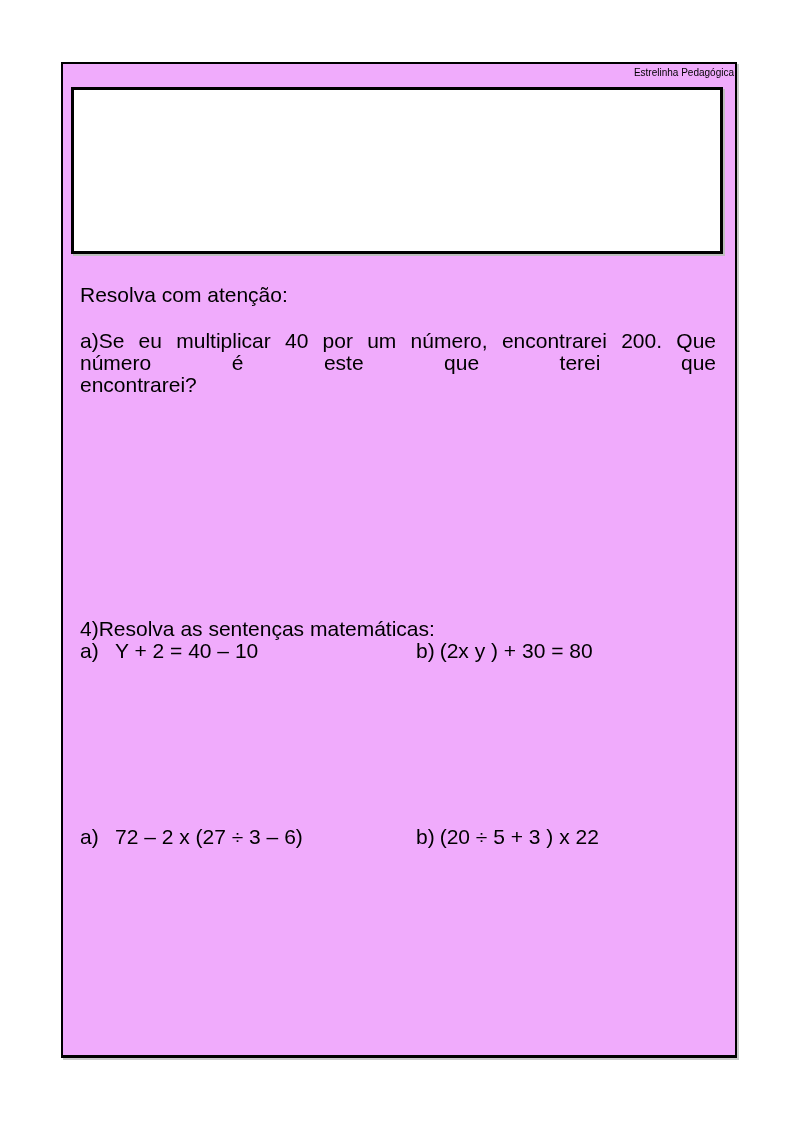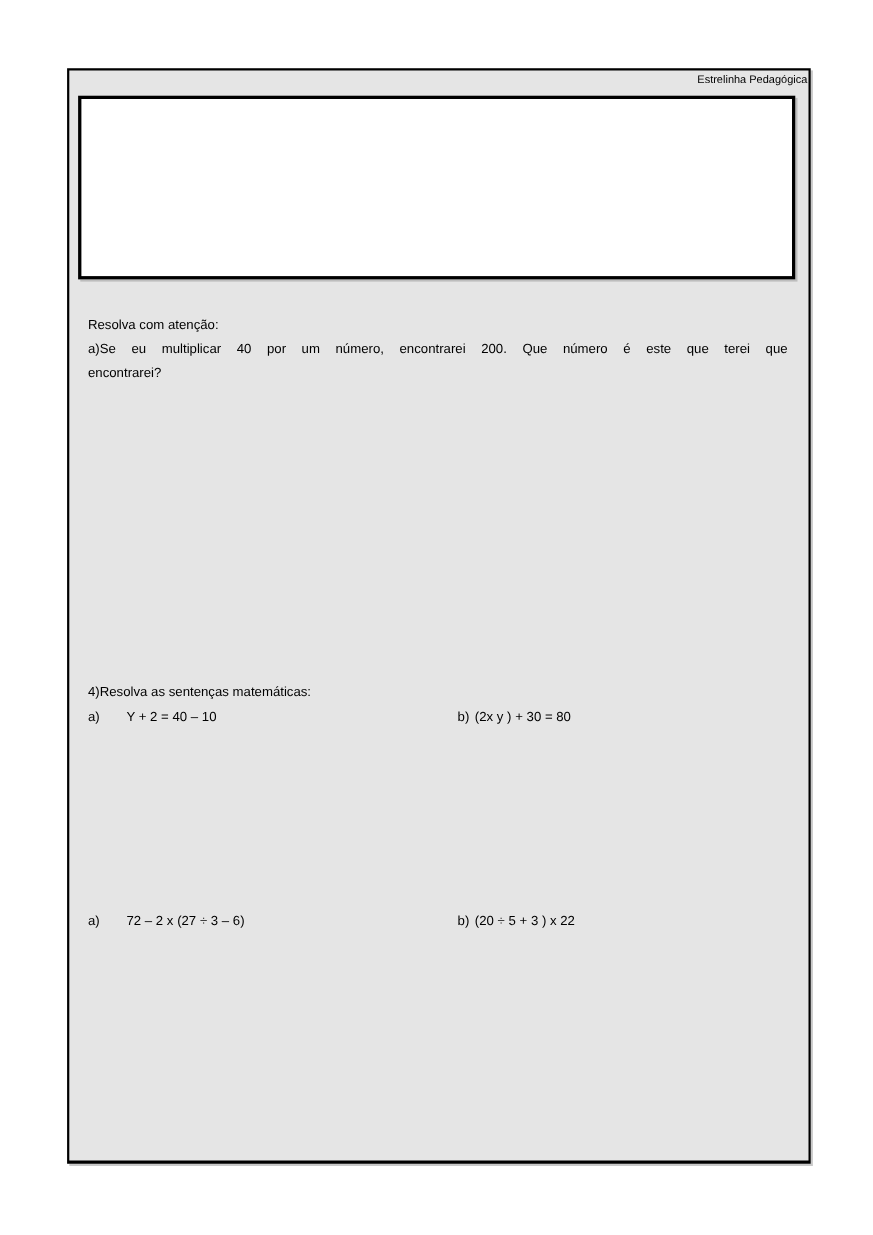--- a/index.html
+++ b/index.html
@@ -17,21 +17,21 @@
   }
   .page-frame {
     position: absolute;
     left: 61px;
     top: 62px;
     width: 676px;
     height: 996px;
     box-sizing: border-box;
     border: 2px solid #000000;
     border-bottom-width: 3px;
-    background: #e5e5e5;
+    background: #f0abfc;
     box-shadow: 2px 2px 0 #c9c9c9;
   }
   .brand {
     position: absolute;
     top: 3px;
     right: 1px;
     font-size: 10px;
     line-height: 12px;
     letter-spacing: 0px;
     white-space: nowrap;
@@ -44,31 +44,32 @@
     height: 167px;
     box-sizing: border-box;
     border: 3px solid #000000;
     background: #ffffff;
     box-shadow: 2px 2px 0 #bdbdbd;
   }
   .textblock {
     position: absolute;
     left: 17px;
     width: 636px;
-    font-size: 12px;
+    font-size: 21px;
     line-height: 22px;
   }
   .block-1 { top: 220px; }
   .block-1b { top: 406px; }
   .block-2 { top: 554px; }
   .block-3 { top: 762px; }
   .jline {
     text-align: justify;
     text-align-last: justify;
     white-space: normal;
+    margin-top: 24px;
   }
   .line { white-space: nowrap; }
   .eq-row {
     display: flex;
     align-items: baseline;
   }
   .eq-a {
     width: 336px;
     flex: 0 0 336px;
     display: flex;

